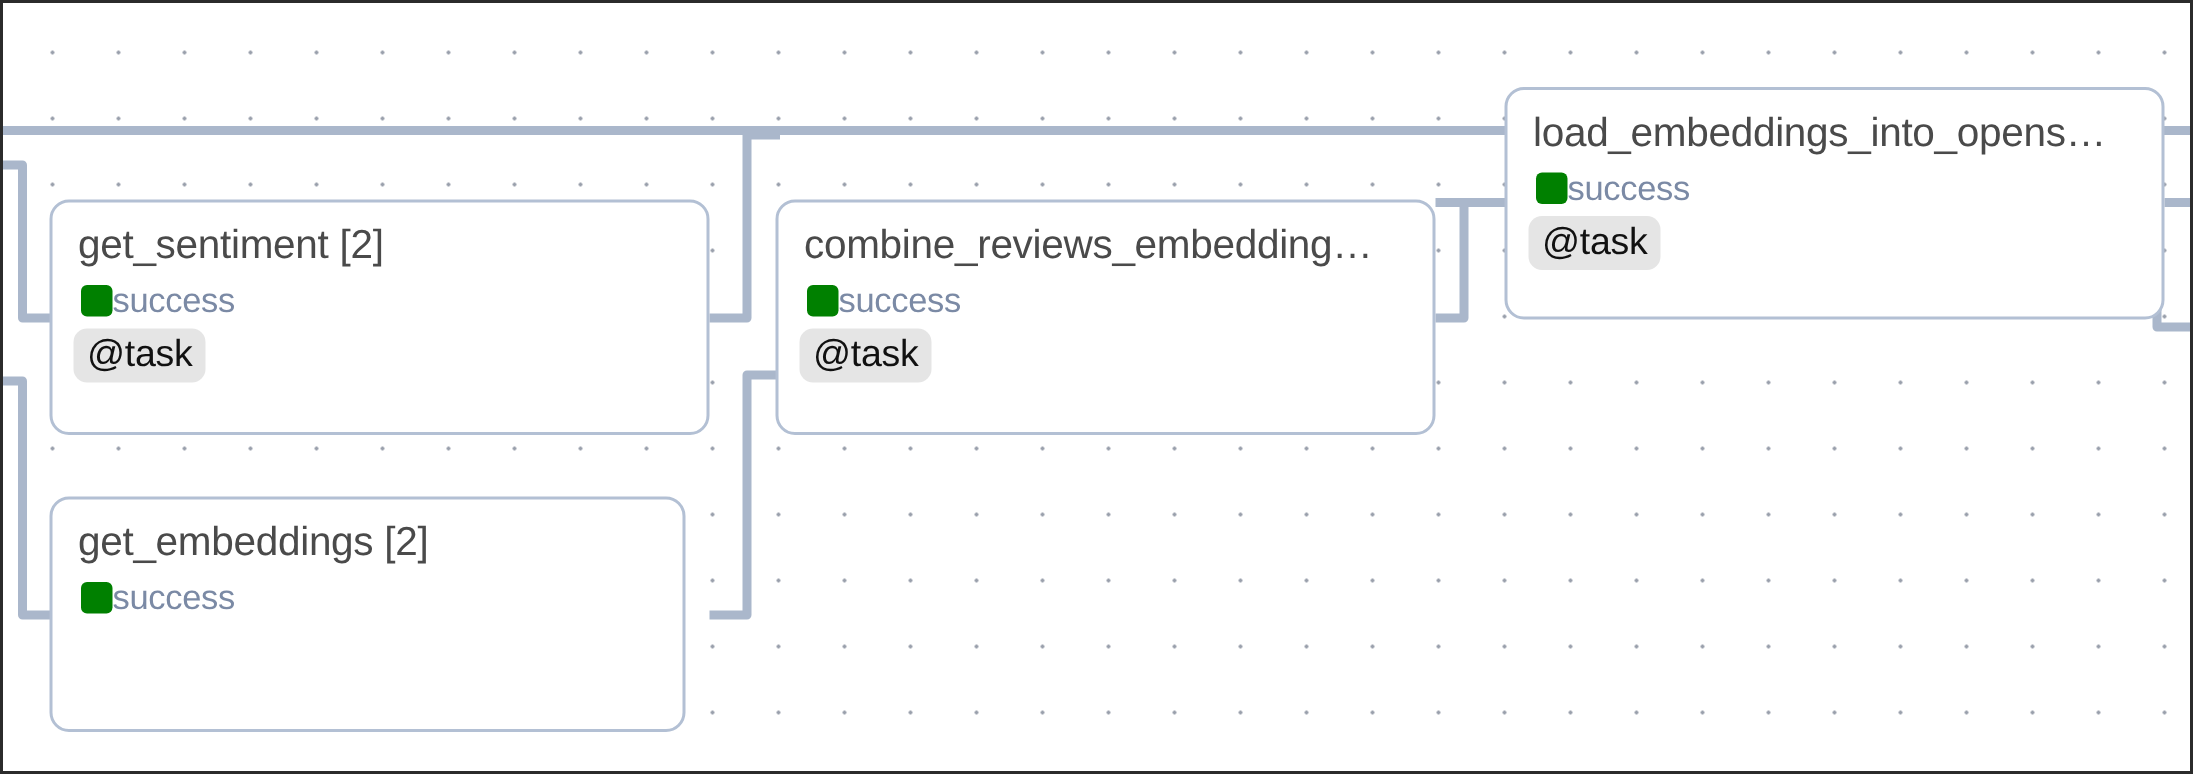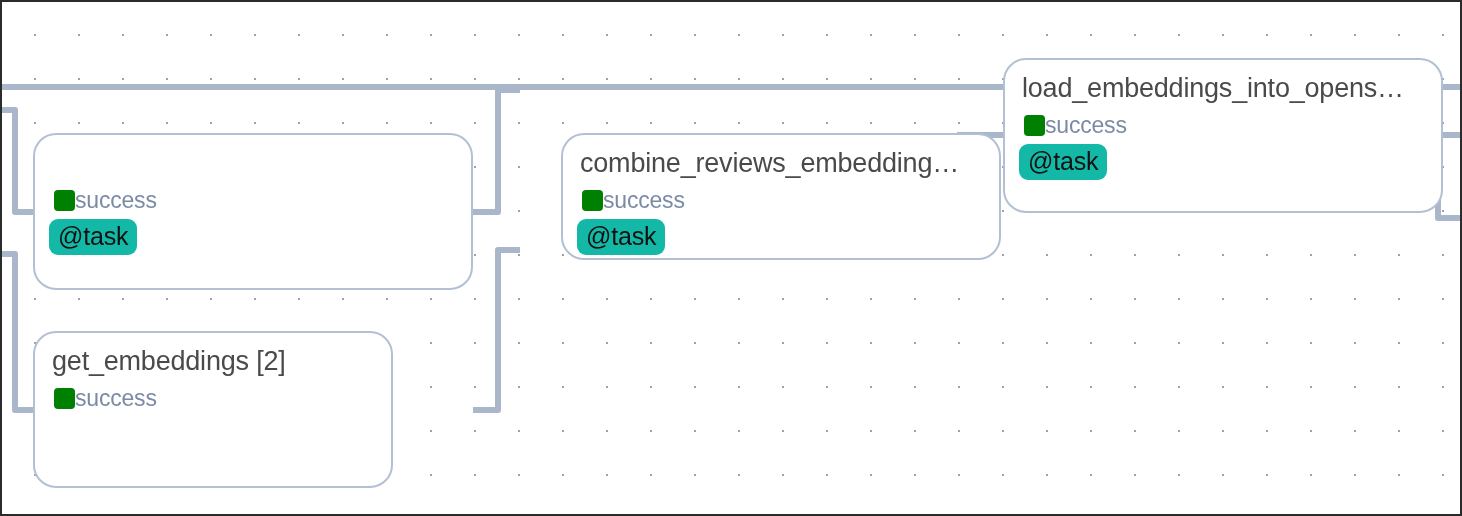--- a/index.html
+++ b/index.html
@@ -24,21 +24,21 @@
     position:absolute;
     left:0;top:0;
     width:1462px;height:516px;
     pointer-events:none;
   }
   .node{
     position:absolute;
     box-sizing:border-box;
     background:#ffffff;
     border:2.5px solid #b3c0d4;
-    border-radius:23px;
+    border-radius:13px;
     padding:16px;
     overflow:hidden;
   }
   .node-title{
     position:absolute;
     left:17px;
     top:12px;
     font-size:27px;
     line-height:32px;
     color:#4a4a4a;
@@ -70,21 +70,21 @@
     left:14px;
     top:84px;
     font-size:25px;
     line-height:30px;
     padding:2px 9px 4px 9px;
     border-radius:9px;
     color:#111111;
     white-space:nowrap;
     letter-spacing:-0.2px;
   }
-  .tag-task{ background:#14b8a6; }
+  .tag-task{ background:#e5e5e5; }
   .tag-plain{ background:transparent; padding-left:5px;}
 </style>
 </head>
 <body>
 
 <div id="canvas">
 
   <svg id="edges" viewBox="0 0 1462 516" width="1462" height="516" xmlns="http://www.w3.org/2000/svg">
     <g fill="none" stroke="#aab7cb" stroke-width="6" stroke-linecap="butt" stroke-linejoin="round">
 
@@ -101,36 +101,37 @@
       <path d="M 955 210 L 974 210 L 974 133 L 1004 133"></path>
 
       <path d="M 955 133 L 1004 133"></path>
 
       <path d="M 1441 133 L 1468 133"></path>
       <path d="M 1424 133 L 1436 133 L 1436 216 L 1468 216"></path>
     </g>
   </svg>
 
   <div class="node" style="left:31px; top:131px; width:440px; height:157px;">
+    <div class="node-title">get_sentiment [2]</div>
     <div class="node-status">
       <span class="status-swatch"></span>
       <span class="status-label">success</span>
     </div>
     <div class="node-tag tag-task">@task</div>
   </div>
 
-  <div class="node" style="left:31px; top:329px; width:360px; height:157px;">
+  <div class="node" style="left:31px; top:329px; width:424px; height:157px;">
     <div class="node-title">get_embeddings [2]</div>
     <div class="node-status">
       <span class="status-swatch"></span>
       <span class="status-label">success</span>
     </div>
   </div>
 
-  <div class="node" style="left:515px; top:131px; width:440px; height:127px;margin-left:44px;">
+  <div class="node" style="left:515px; top:131px; width:440px; height:157px;">
     <div class="node-title">combine_reviews_embedding…</div>
     <div class="node-status">
       <span class="status-swatch"></span>
       <span class="status-label">success</span>
     </div>
     <div class="node-tag tag-task">@task</div>
   </div>
 
   <div class="node" style="left:1001px; top:56px; width:440px; height:155px;">
     <div class="node-title">load_embeddings_into_opens…</div>

